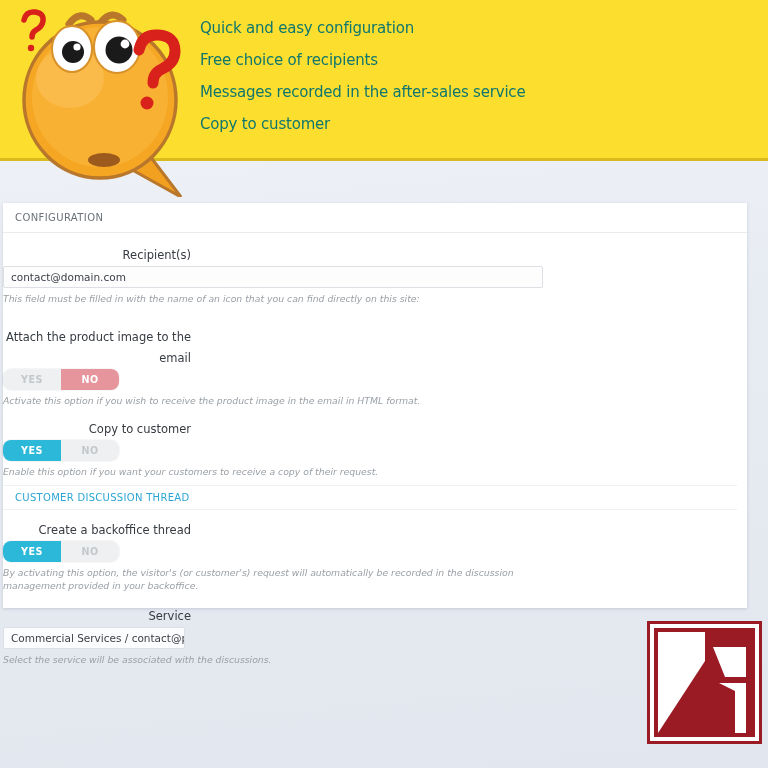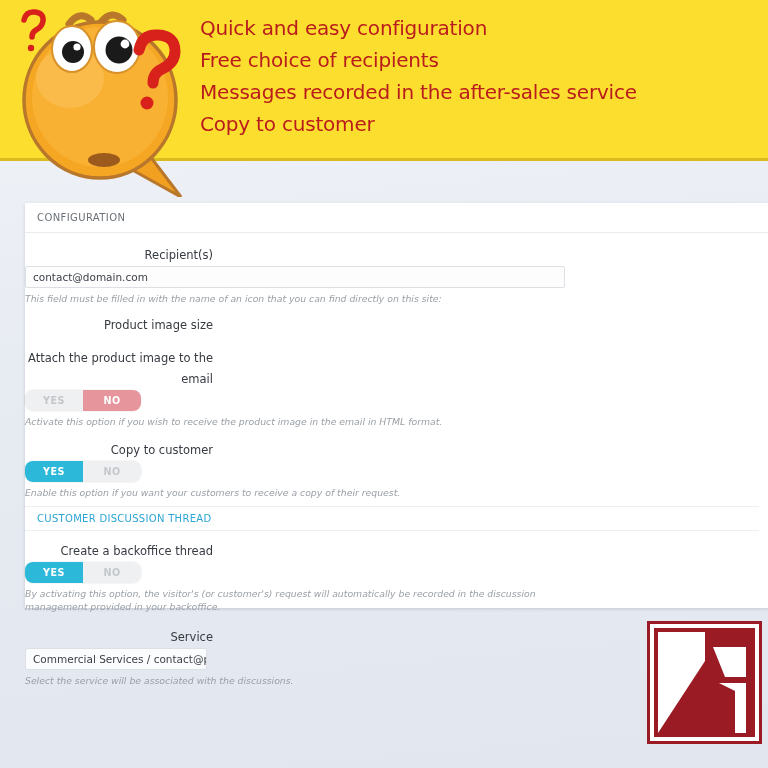--- a/index.html
+++ b/index.html
@@ -36,40 +36,40 @@
     background: #d9bb1d;
   }
   .banner-text {
     position: absolute;
     left: 200px;
     top: 12px;
     width: 560px;
   }
   .banner-line {
     font-family: "DejaVu Sans", sans-serif;
-    font-size: 20px;
+    font-size: 15px;
     line-height: 32px;
-    color: #b91c1c;
+    color: #0f766e;
     letter-spacing: -0.2px;
     white-space: nowrap;
   }
 
   
   .mascot {
     position: absolute;
     left: 6px;
     top: 2px;
     width: 200px;
     height: 195px;
   }
 
   
   .panel {
     position: absolute;
-    left: 25px;
+    left: 3px;
     top: 203px;
     width: 744px;
     height: 405px;
     background: #ffffff;
     box-shadow: 0 1px 3px rgba(80,95,120,0.22);
   }
   .panel-head {
     height: 30px;
     border-bottom: 1px solid #e9ecef;
     display: flex;
@@ -278,21 +278,20 @@
 
       <div class="form-row">
         <div class="form-label">Recipient(s)</div>
         <div class="form-control-wrap">
           <input class="text-input" type="text" value="contact@domain.com" style="">
           <div class="help-text">This field must be filled in with the name of an icon that you can find directly on this site:</div>
         </div>
       </div>
 
       <div class="form-row" style="margin-top:10px;">
-        <div class="form-label">Product image size</div>
       </div>
 
       <div class="form-row" style="margin-top:12px;">
         <div class="form-label">Attach the product image to the email</div>
         <div class="form-control-wrap">
           <div class="toggle">
             <div class="toggle-seg seg-off">YES</div>
             <div class="toggle-seg seg-on-no">NO</div>
           </div>
           <div class="help-text">Activate this option if you wish to receive the product image in the email in HTML format.</div>

